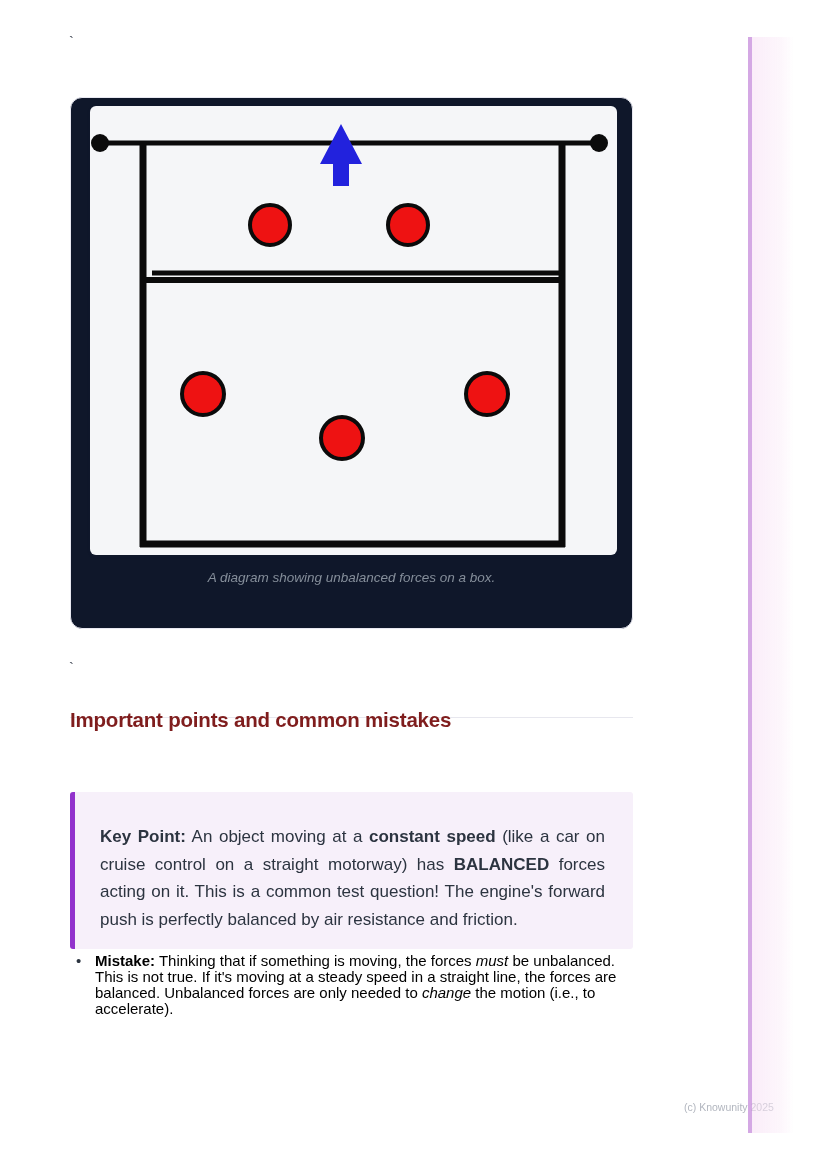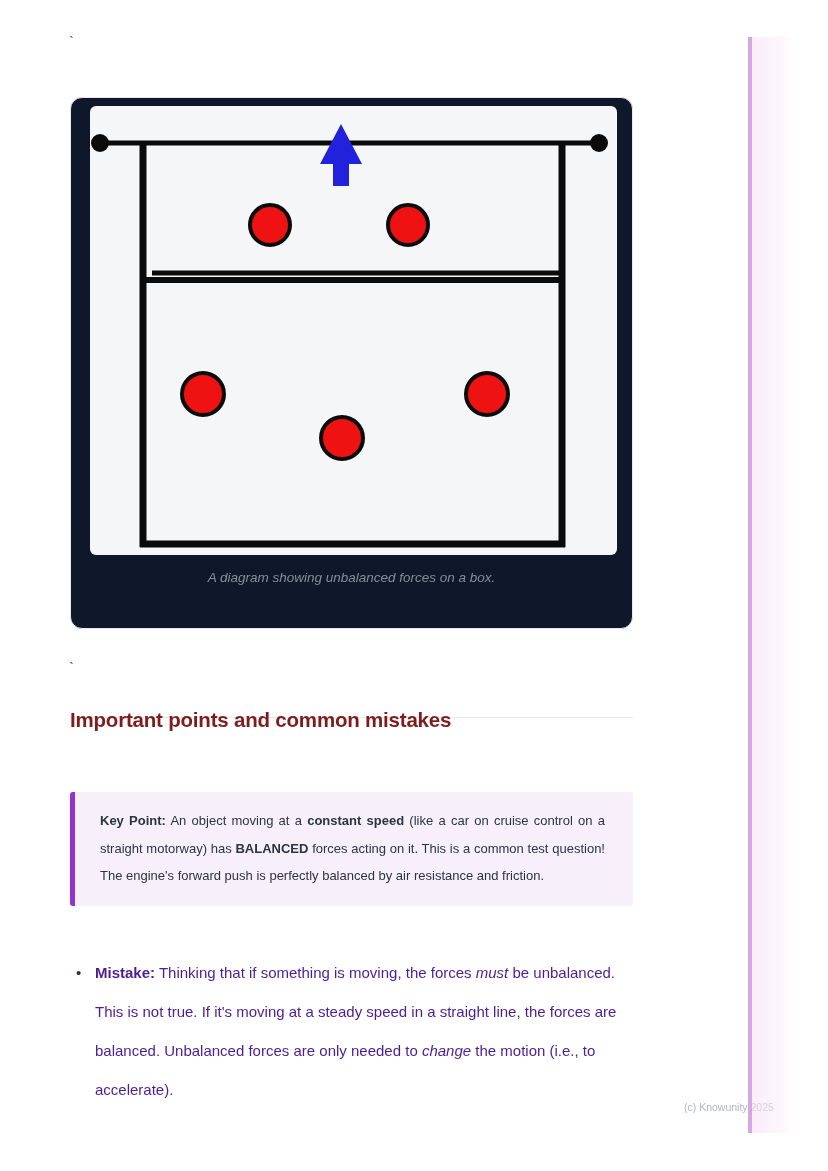--- a/index.html
+++ b/index.html
@@ -38,28 +38,29 @@
     position:absolute; left:70px; top:708px; width:600px;
     font-size:20.5px; font-weight:700; color:#7f1d1d; letter-spacing:-0.2px;
   }
 
   .keypoint-box {
     position:absolute; left:70px; top:792px; width:563px;
     background:#f7f0fa; border-left:5px solid #9232cc; border-radius:3px;
     padding:15px 28px 16px 25px;
   }
   .keypoint-box p {
-    font-size:13px; line-height:27.5px; color:#2c3440;
+    font-size:17px; line-height:27.5px; color:#2c3440;
     text-align:justify;
+    margin-top:16px;
   }
 
   .bullet-list { position:absolute; left:70px; top:953px; width:566px; }
   .bullet {
     position:relative; padding-left:25px; margin-bottom:10px;
-    font-size:15px; line-height:39px; color:#4c1d95;
+    font-size:15px; line-height:16px; color:#000000;
   }
   .bullet::before {
     content:"\2022"; position:absolute; left:6px; top:0;
     font-size:15px; color:#2c3440;
   }
 
   .b { font-weight:700; }
   .i { font-style:italic; }
 
   .watermark {

